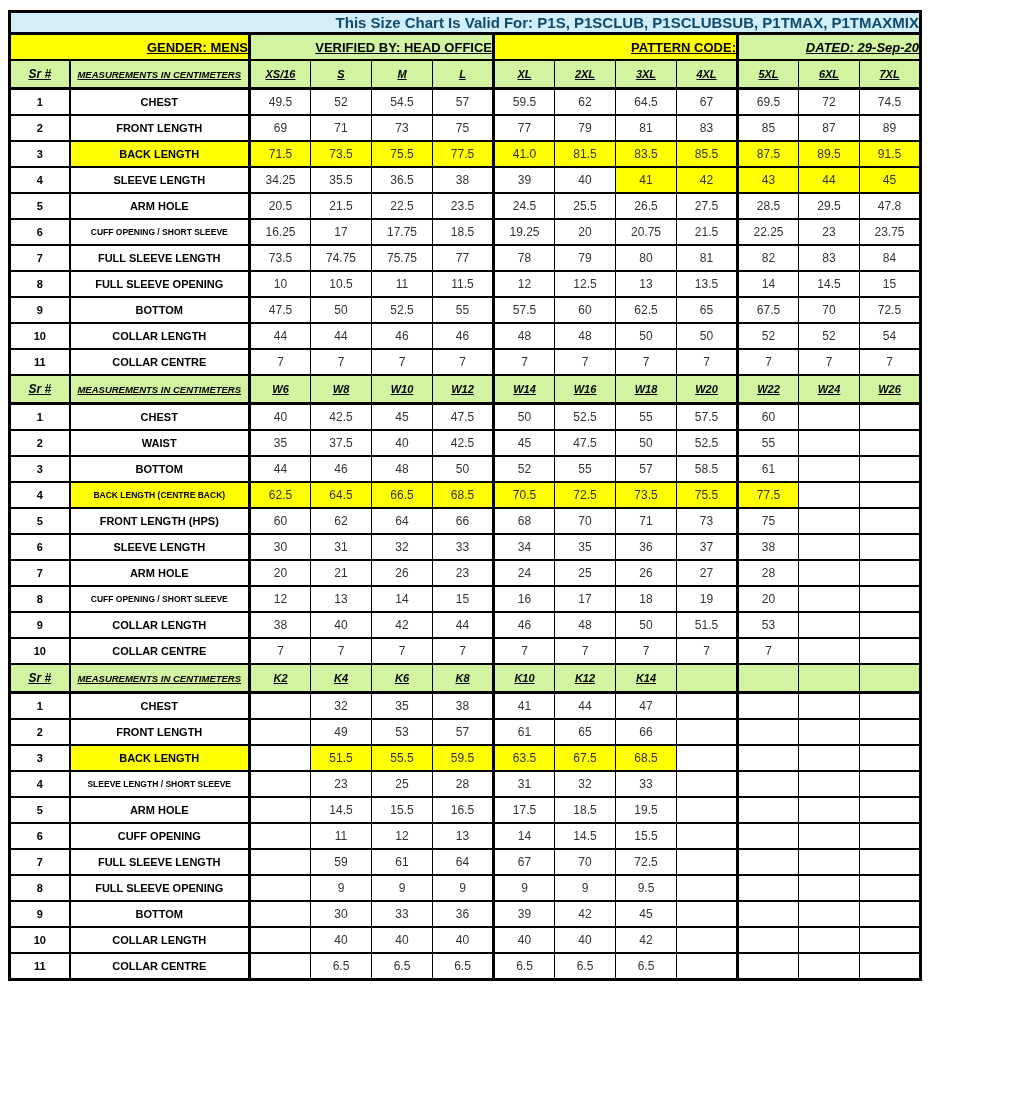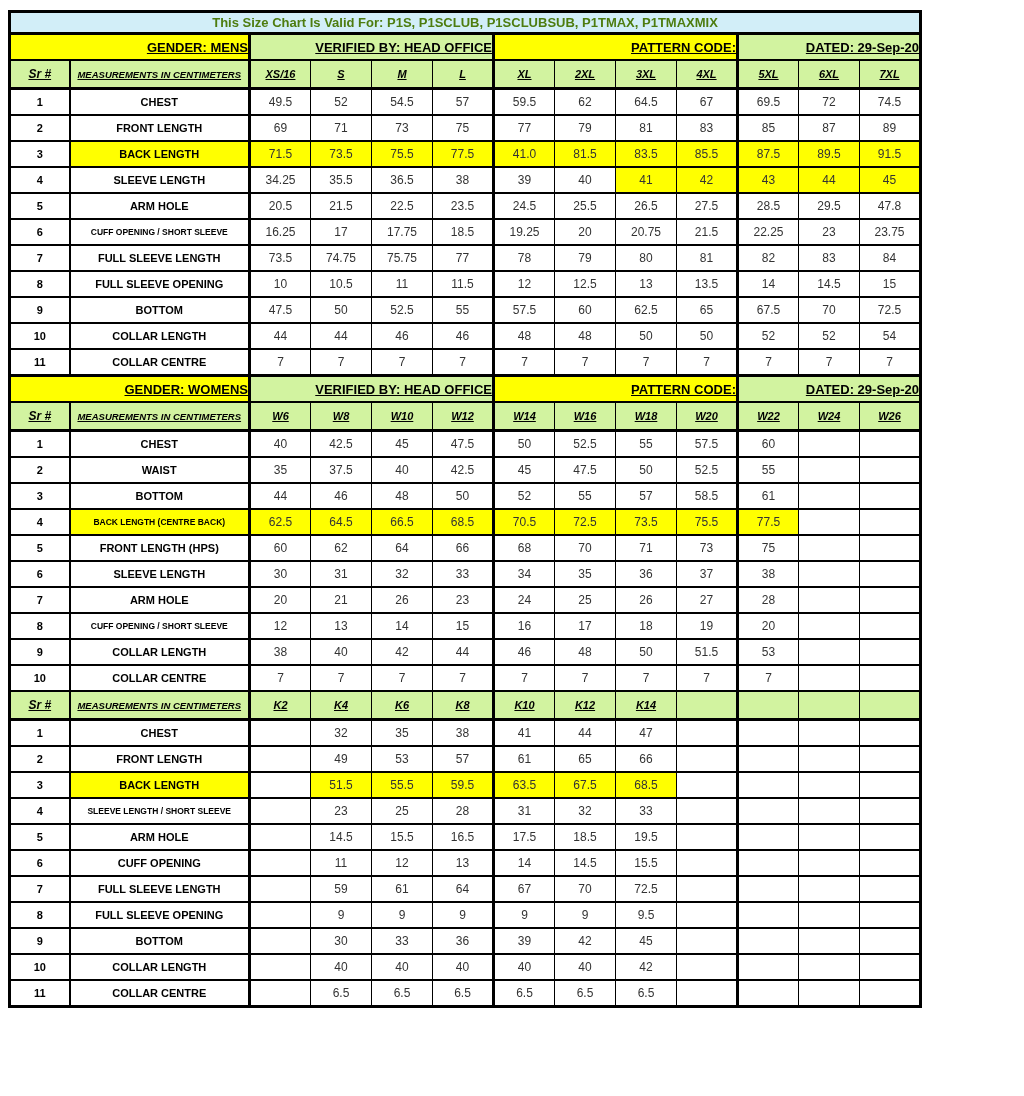--- a/index.html
+++ b/index.html
@@ -23,32 +23,32 @@
   }
   td{
     border:1px solid var(--c-border);
     text-align:center;vertical-align:middle;
     padding:0;overflow:hidden;white-space:nowrap;
     color:var(--c-num);font-size:12px;
   }
   
   tr.banner-row td{
     background:var(--c-cyan);
-    font-weight:bold;color:#4d7c0f;font-size:13px;
-    height:19px;border-bottom:3px solid var(--c-border);
+    font-weight:bold;color:#0c4a6e;font-size:15px;
+    height:19px;border-bottom:3px solid var(--c-border);text-align:right;
   }
   
   tr.gender-row td{
     height:24px;font-weight:bold;color:#000;font-size:13px;
     text-align:right;padding-left:4px;
     text-decoration:underline;
     border-top:3px solid var(--c-border);
     border-bottom:2px solid var(--c-border);
   }
-  tr.gender-row td.dated{}
+  tr.gender-row td.dated{font-style:italic;}
   
   tr.size-header-row td{
     height:26px;background:var(--c-green);
     font-weight:bold;font-style:italic;color:#000;
     font-size:11px;text-decoration:underline;
     border-bottom:3px solid var(--c-border);
   }
   tr.size-header-row td.meas{font-size:9.5px;}
   tr.size-header-row td.srh{font-size:12px;}
   
@@ -266,26 +266,20 @@
           <td>7</td>
           <td>7</td>
           <td class="vl3">7</td>
           <td>7</td>
           <td>7</td>
           <td>7</td>
           <td class="vl3">7</td>
           <td>7</td>
           <td>7</td>
         </tr>
-        <tr class="gender-row">
-          <td class="bg-y" colspan="2">GENDER:  WOMENS</td>
-          <td class="bg-g vl3" colspan="4">VERIFIED BY:  HEAD OFFICE</td>
-          <td class="bg-y vl3" colspan="4">PATTERN CODE:</td>
-          <td class="bg-g dated vl3" colspan="3">DATED: 29-Sep-20</td>
-        </tr>
         <tr class="size-header-row">
           <td class="srh">Sr #</td>
           <td class="meas vl2">MEASUREMENTS IN CENTIMETERS</td>
           <td class="vl3">W6</td>
           <td>W8</td>
           <td>W10</td>
           <td>W12</td>
           <td class="vl3">W14</td>
           <td>W16</td>
           <td>W18</td>

